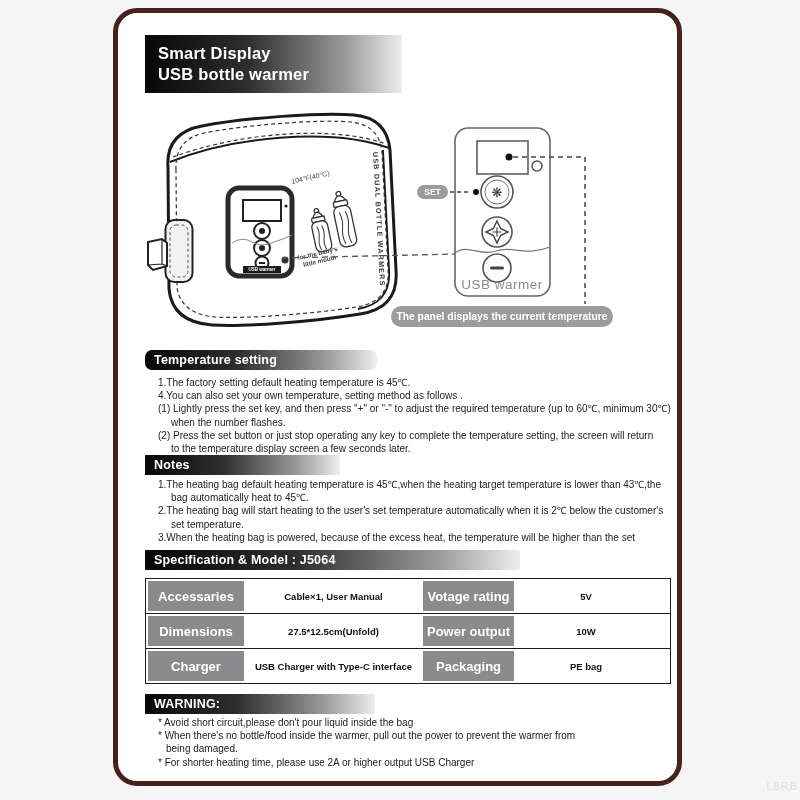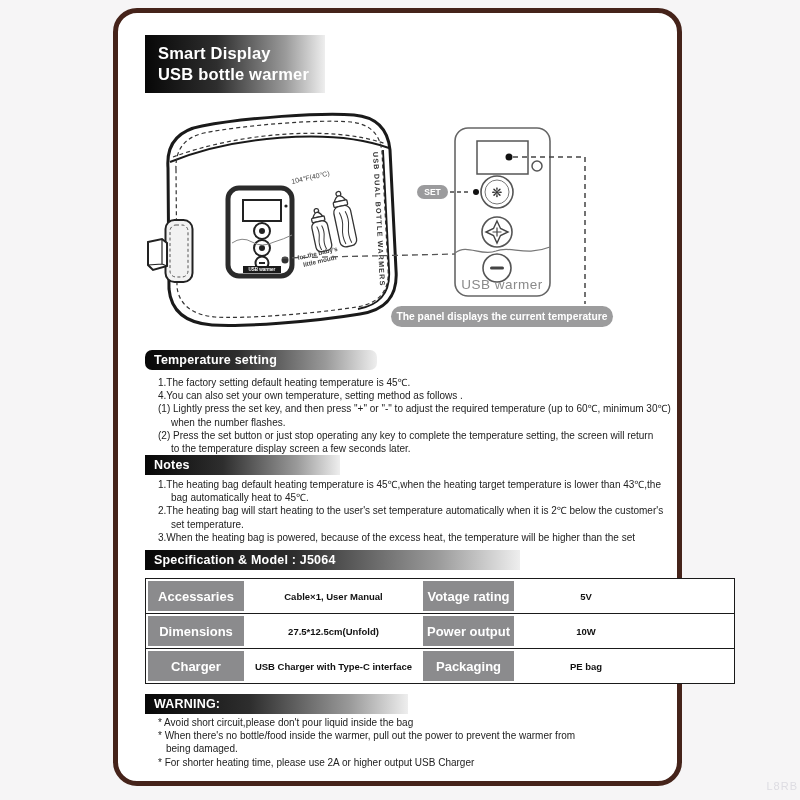--- a/index.html
+++ b/index.html
@@ -11,33 +11,33 @@
   }
   .card{
     position:absolute;left:113px;top:8px;width:559px;height:768px;
     background:#ffffff;border:5px solid #45231a;border-radius:24px;
   }
   .grad-bar{
     position:absolute;color:#fff;font-weight:700;
     background:linear-gradient(to right,#070707 0%,#2e2e2e 40%,#9a9a9a 78%,#eeeeee 100%);
   }
   .main-header{
-    left:27px;top:22px;width:180px;height:58px;
+    left:27px;top:22px;width:257px;height:58px;
     font-size:16.5px;line-height:21px;padding:8px 0 0 13px;box-sizing:border-box;
     letter-spacing:.2px;
   }
   .sec-header{
     height:20px;font-size:12.5px;line-height:20px;padding-left:9px;box-sizing:border-box;
     letter-spacing:.2px;
   }
   .body-text{position:absolute;left:40px;font-size:10px;line-height:13.2px;color:#222;width:520px;}
   .body-text .indent{padding-left:13px;}
   .body-text .indent2{padding-left:8px;}
   .spec-table{
-    position:absolute;left:27px;top:565px;width:590px;
+    position:absolute;left:27px;top:565px;width:526px;
     border:1.5px solid #1a1a1a;box-sizing:border-box;background:#fff;
   }
   .spec-row{display:grid;grid-template-columns:100px 175px 95px 140px;height:34px;}
   .spec-row + .spec-row{border-top:1.5px solid #1a1a1a;}
   .spec-cell{display:flex;align-items:center;justify-content:center;box-sizing:border-box;}
   .spec-label{background:#8b8b8d;border:2px solid #ffffff;color:#fff;font-weight:700;font-size:13px;}
   .spec-value{color:#111;font-weight:700;font-size:9.5px;text-align:center;padding:0 4px;}
   .illustration{position:absolute;left:22px;top:95px;}
   .watermark{
     position:absolute;right:2px;bottom:8px;font-size:11px;color:#dddce2;letter-spacing:1px;
@@ -186,21 +186,21 @@
       <div class="spec-cell spec-value">10W</div>
     </div>
     <div class="spec-row">
       <div class="spec-cell spec-label">Charger</div>
       <div class="spec-cell spec-value">USB Charger with Type-C interface</div>
       <div class="spec-cell spec-label">Packaging</div>
       <div class="spec-cell spec-value">PE bag</div>
     </div>
   </div>
 
-  <div class="grad-bar sec-header" style="left:27px;top:681px;width:263px;">
+  <div class="grad-bar sec-header" style="left:27px;top:681px;width:230px;">
     <span>WARNING:</span>
   </div>
   <div class="body-text" style="top:703px;">
     <div>* Avoid short circuit,please don't pour liquid inside the bag</div>
     <div>* When there's no bottle/food inside the warmer, pull out the power to prevent the warmer from</div>
     <div class="indent2">being damaged.</div>
     <div>* For shorter heating time, please use 2A or higher output USB Charger</div>
   </div>
 
 </div>

